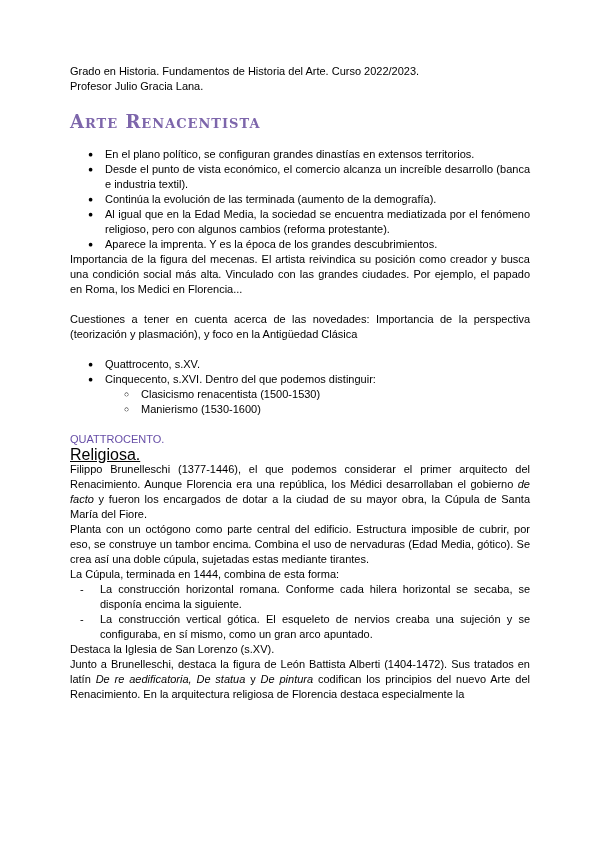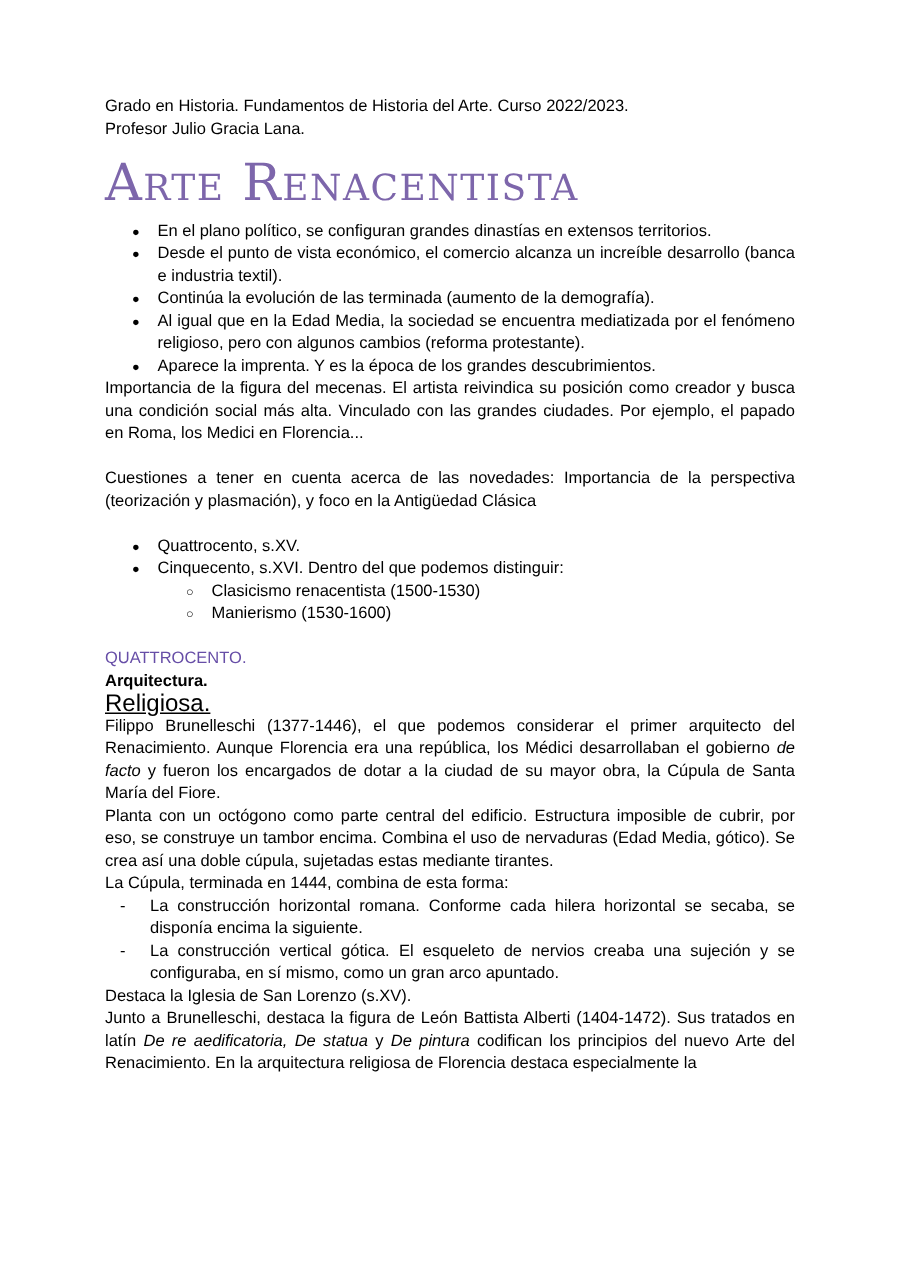--- a/index.html
+++ b/index.html
@@ -17,22 +17,22 @@
   }
   .body-text {
     font-size: 11px;
     line-height: 15px;
     text-align: justify;
     color: #000000;
   }
   .doc-title {
     font-family: "DejaVu Serif", serif;
     font-variant: small-caps;
-    font-weight: 400;
-    font-size: 34px;
+    font-weight: 700;
+    font-size: 18px;
     line-height: 32px;
     letter-spacing: 1px;
     color: var(--title, #7d66ab);
     margin: 12px 0 9px 0;
   }
   .heading-purple {
     font-size: 11px; line-height: 15px;
     font-weight: 400;
     color: var(--section-heading, #674ea7);
   }
@@ -115,21 +115,20 @@
     </div>
     <div class="li l2">
       <span class="marker circle">○</span>
       <span class="li-text">Manierismo (1530-1600)</span>
     </div>
   </div>
 
   <div class="spacer"></div>
 
   <p class="heading-purple">QUATTROCENTO.</p>
-  <p class="heading-bold">Arquitectura.</p>
   <p class="heading-underline">Religiosa.</p>
 
   <p class="body-text"><span>Filippo Brunelleschi (1377-1446), el que podemos considerar el primer arquitecto del Renacimiento. Aunque Florencia era una república, los Médici desarrollaban el gobierno </span><span class="it">de facto</span><span> y fueron los encargados de dotar a la ciudad de su mayor obra, la Cúpula de Santa María del Fiore.</span></p>
 
   <p class="body-text">Planta con un octógono como parte central del edificio. Estructura imposible de cubrir, por eso, se construye un tambor encima. Combina el uso de nervaduras (Edad Media, gótico). Se crea así una doble cúpula, sujetadas estas mediante tirantes.</p>
 
   <p class="body-text">La Cúpula, terminada en 1444, combina de esta forma:</p>
 
   <div class="list">
     <div class="li ld">

